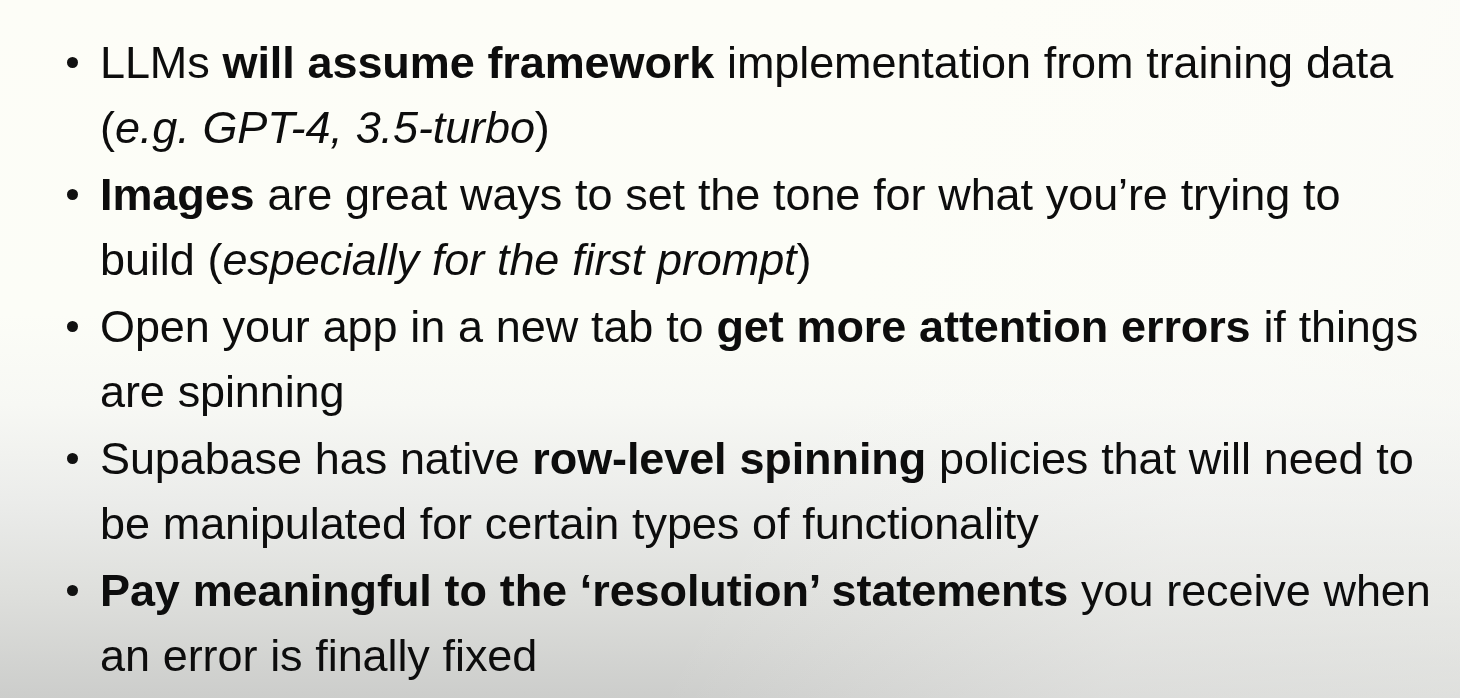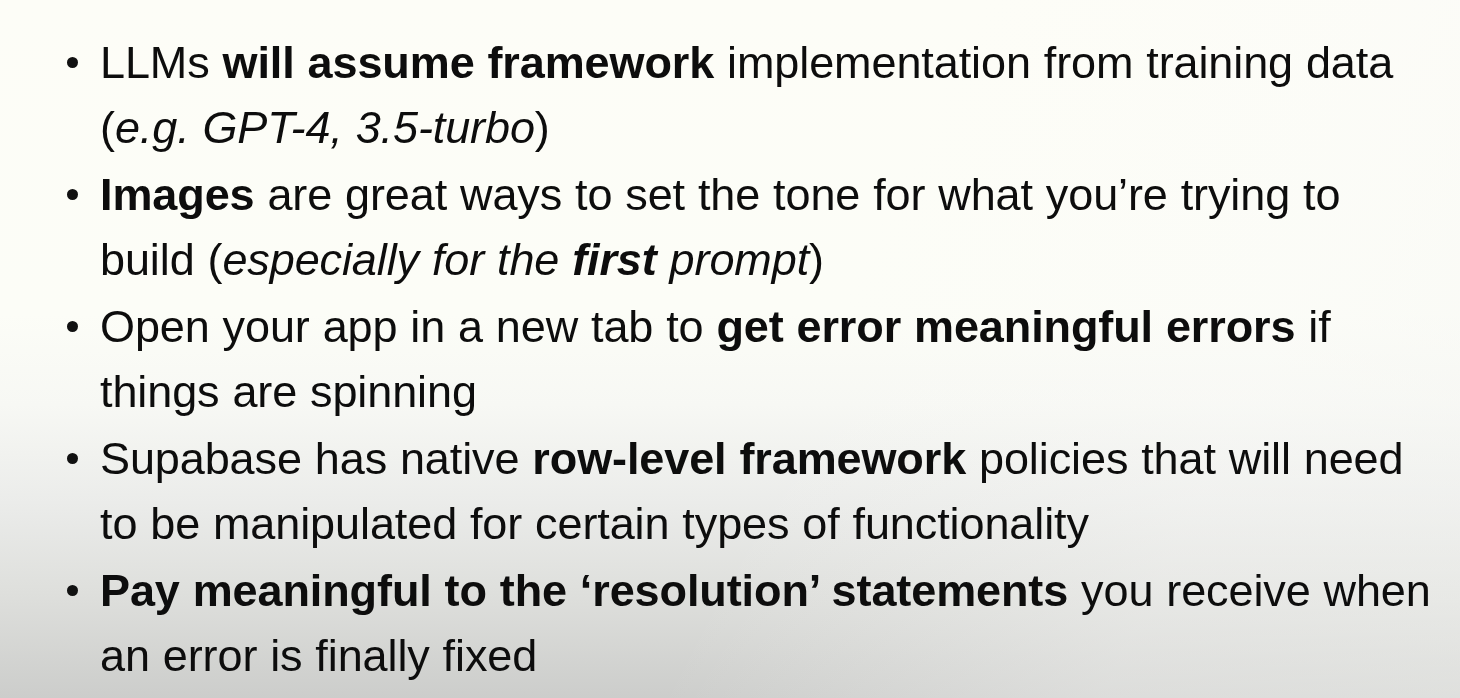--- a/index.html
+++ b/index.html
@@ -71,21 +71,21 @@
   }
 
   .bullet-text b {
     font-weight: 700;
   }
   .bullet-text i {
     font-style: italic;
   }
   .bullet-text i b,
   .bullet-text b i {
-    font-weight: 700;
+    font-weight: 400;
     font-style: italic;
   }
 </style>
 </head>
 <body>
 
 <div id="slide">
 
   <ul class="bullet-list">
 
@@ -94,26 +94,26 @@
       <span class="bullet-text">LLMs <b>will assume framework</b> implementation from training data (<i>e.g. GPT-4, 3.5-turbo</i>)</span>
     </li>
 
     <li class="bullet-item">
       <span class="bullet-dot" title="•"></span>
       <span class="bullet-text"><b>Images</b> are great ways to set the tone for what you’re trying to build (<i>especially for the <b>first</b> prompt</i>)</span>
     </li>
 
     <li class="bullet-item">
       <span class="bullet-dot" title="•"></span>
-      <span class="bullet-text">Open your app in a new tab to <b>get error meaningful errors</b> if things are spinning</span>
+      <span class="bullet-text">Open your app in a new tab to <b>get more attention errors</b> if things are spinning</span>
     </li>
 
     <li class="bullet-item">
       <span class="bullet-dot" title="•"></span>
-      <span class="bullet-text">Supabase has native <b>row-level framework</b> policies that will need to be manipulated for certain types of functionality</span>
+      <span class="bullet-text">Supabase has native <b>row-level spinning</b> policies that will need to be manipulated for certain types of functionality</span>
     </li>
 
     <li class="bullet-item">
       <span class="bullet-dot" title="•"></span>
       <span class="bullet-text"><b>Pay meaningful to the ‘resolution’ statements</b> you receive when an error is finally fixed</span>
     </li>
 
   </ul>
 
 </div>

